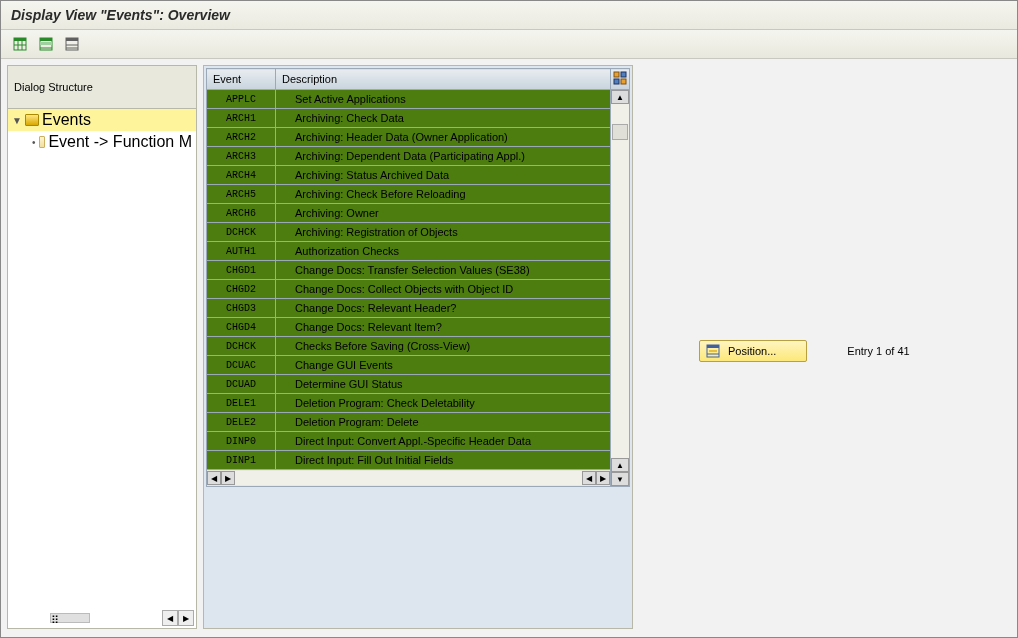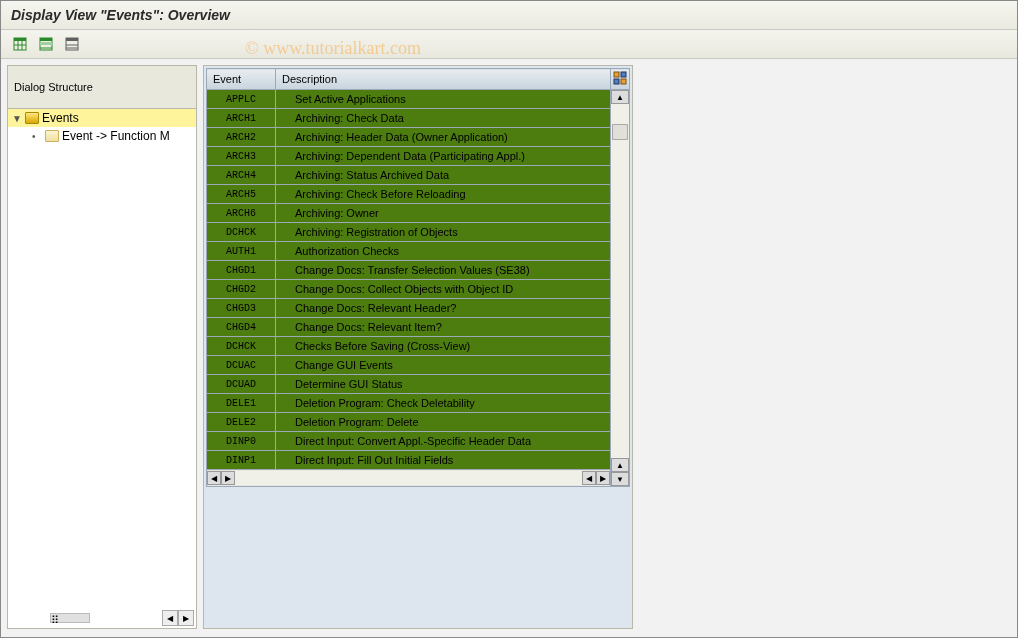--- a/index.html
+++ b/index.html
@@ -79,21 +79,21 @@
     
     .tree-item {
       display: flex;
       align-items: center;
       padding: 2px 4px;
       gap: 3px;
       white-space: nowrap;
       cursor: pointer;
     }
     .tree-item.selected { background: #fef49c; }
-    .tree-item .label { font-size: 12px; }
+    .tree-item .label { font-size: 16px; }
     
     .tree-toggle { width: 10px; font-size: 10px; color: #555; }
     
     .folder-icon { width: 14px; height: 12px; display: inline-block; }
     .folder-open { background: linear-gradient(to bottom, #ffe680 0%, #d9a800 100%); border: 1px solid #aa8800; border-radius: 1px; }
     .folder-closed { background: linear-gradient(to bottom, #fff4d0 0%, #f0e0a0 100%); border: 1px solid #ccb060; border-radius: 1px; }
     
     .tree-scroll {
       position: absolute;
       bottom: 2px; left: 2px; right: 2px;
@@ -214,21 +214,20 @@
     <button class="toolbar-btn">
       <svg width="14" height="14">
           <rect x="1" y="1" width="12" height="12" fill="none" stroke="#606060" stroke-width="1"></rect>
           <rect x="1" y="1" width="12" height="3" fill="#606060"></rect>
           <line x1="1" y1="8" x2="13" y2="8" stroke="#606060"></line>
           <line x1="1" y1="11" x2="13" y2="11" stroke="#606060"></line>
         </svg>
     </button>
   </div>
 
-  <div class="watermark">© www.tutorialkart.com</div>
 
   <div class="main-area">
     <div class="left-panel">
       <div class="panel-header">Dialog Structure</div>
       <div class="tree-container">
         <div class="tree-item selected">
           <span class="tree-toggle">▼</span>
           <span class="folder-icon folder-open"></span>
           <span class="label">Events</span>
         </div>
@@ -363,15 +362,27 @@
                     <div class="hscroll-track"></div>
                     <div class="hscroll-arrow">◀</div>
                     <div class="hscroll-arrow">▶</div>
                   </div>
                 </td>
               </tr>
             </tbody>
         </table>
       </div>
 
+      <div class="footer-row">
+        <button class="position-btn">
+          <svg width="14" height="14">
+              <rect x="1" y="1" width="12" height="12" fill="none" stroke="#4060a0"></rect>
+              <rect x="1" y="1" width="12" height="3" fill="#4060a0"></rect>
+              <rect x="3" y="6" width="8" height="2" fill="#e8c040"></rect>
+              <line x1="1" y1="10" x2="13" y2="10" stroke="#4060a0"></line>
+            </svg>
+          <span>Position...</span>
+        </button>
+        <span class="status-text">Entry 1 of 41</span>
+      </div>
     </div>
   </div>
 </div>
 
 </body></html>

